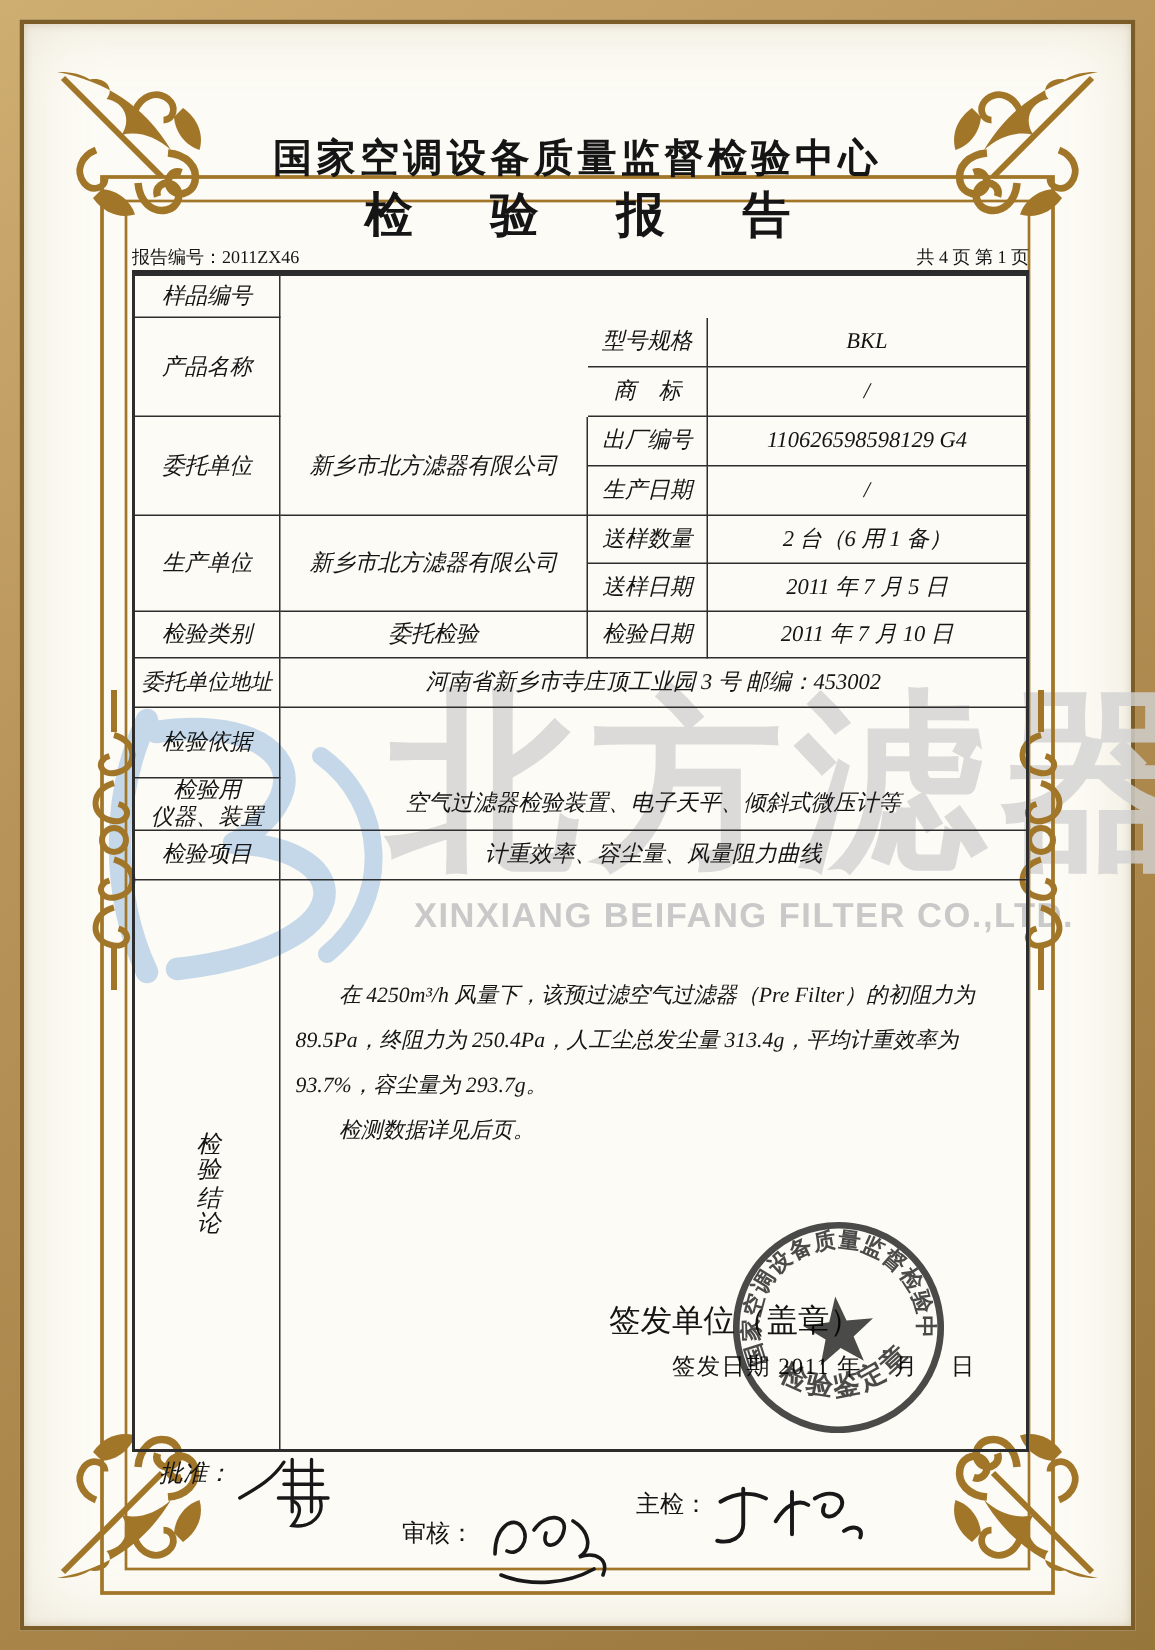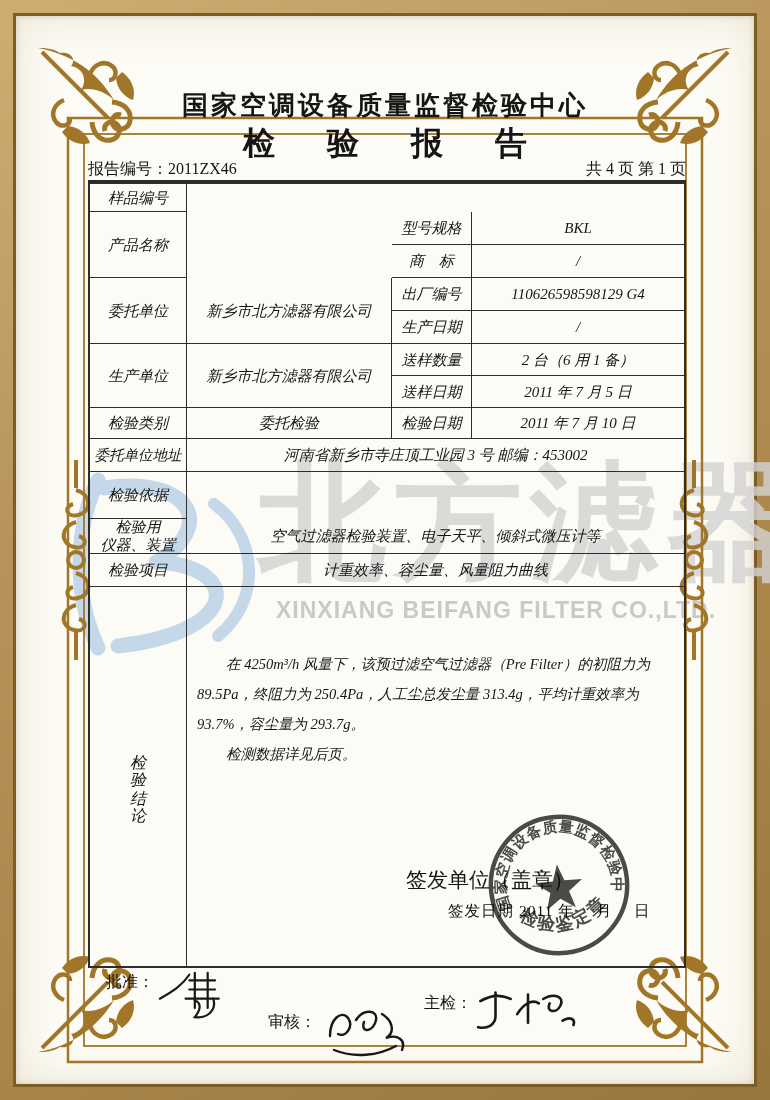--- a/index.html
+++ b/index.html
@@ -16,21 +16,21 @@
   .wm-en{position:absolute;left:276px;top:597px;z-index:2;font-family:"Liberation Sans","DejaVu Sans",sans-serif;
          font-weight:bold;font-size:23px;letter-spacing:1px;color:#c9c9c9;white-space:nowrap;}
   .wm-logo{position:absolute;left:46px;top:468px;z-index:2;}
   
   .org-title{position:absolute;left:0;top:88px;width:100%;text-align:center;z-index:4;
              font-size:26px;font-weight:bold;letter-spacing:3px;}
   .doc-title{position:absolute;left:0;top:122px;width:100%;text-align:center;z-index:4;
              font-size:32px;font-weight:bold;letter-spacing:22px;text-indent:22px;}
   .meta-row{position:absolute;left:88px;top:154px;width:598px;height:26px;z-index:4;
             display:flex;justify-content:space-between;align-items:flex-end;
-            border-bottom:2px solid #2b2b2b;font-size:16px;}
+            border-bottom:2px solid #2b2b2b;font-size:12px;}
   
   .tbl{position:absolute;left:88px;top:182px;width:598px;height:786px;z-index:4;
        display:grid;box-sizing:border-box;
        grid-template-columns:97px 205px 80px 1fr;
        grid-template-rows:28px 33px 33px 33px 33px 32px 32px 31px 33px 47px 35px 33px 1fr;
        border:2px solid #2d2d2d;background:transparent;}
   .cell{border-right:1.5px solid #2d2d2d;border-bottom:1.5px solid #2d2d2d;
         display:flex;align-items:center;justify-content:center;
         font-size:15px;line-height:18px;text-align:center;overflow:hidden;font-style:italic;}
   .no-r{border-right:none;} .no-b{border-bottom:none;}
@@ -42,21 +42,21 @@
   .concl p{margin:0;text-indent:2em;font-size:14.5px;line-height:30px;text-align:left;}
   
   .issue-unit{position:absolute;left:406px;top:866px;z-index:5;font-size:21px;}
   .issue-date{position:absolute;left:448px;top:901px;z-index:5;font-size:15.5px;letter-spacing:1px;}
   .stamp{position:absolute;left:480px;top:806px;z-index:6;transform:rotate(-6deg);
          mix-blend-mode:multiply;opacity:.92;}
   
   .sig-row{position:absolute;left:0;top:972px;width:100%;height:50px;z-index:5;}
   .sig-group{position:absolute;display:flex;align-items:flex-start;font-size:16px;}
   .sig-group svg{margin-left:4px;transform:translateY(-6px);}
-  .g1{left:106px;} .g2{left:268px;margin-top:40px;} .g3{left:424px;margin-top:21px;}
+  .g1{left:106px;font-style:italic;} .g2{left:268px;margin-top:40px;} .g3{left:424px;margin-top:21px;}
 </style>
 </head>
 <body>
 
 <div class="page">
   <div class="paper"></div>
 
   <svg class="wm-logo" width="230" height="195" viewBox="0 0 230 195">
     <g fill="none" stroke="#c5d8ea" stroke-width="15" stroke-linecap="round">
       <path d="M52,12 C28,62 28,128 52,180"></path>

